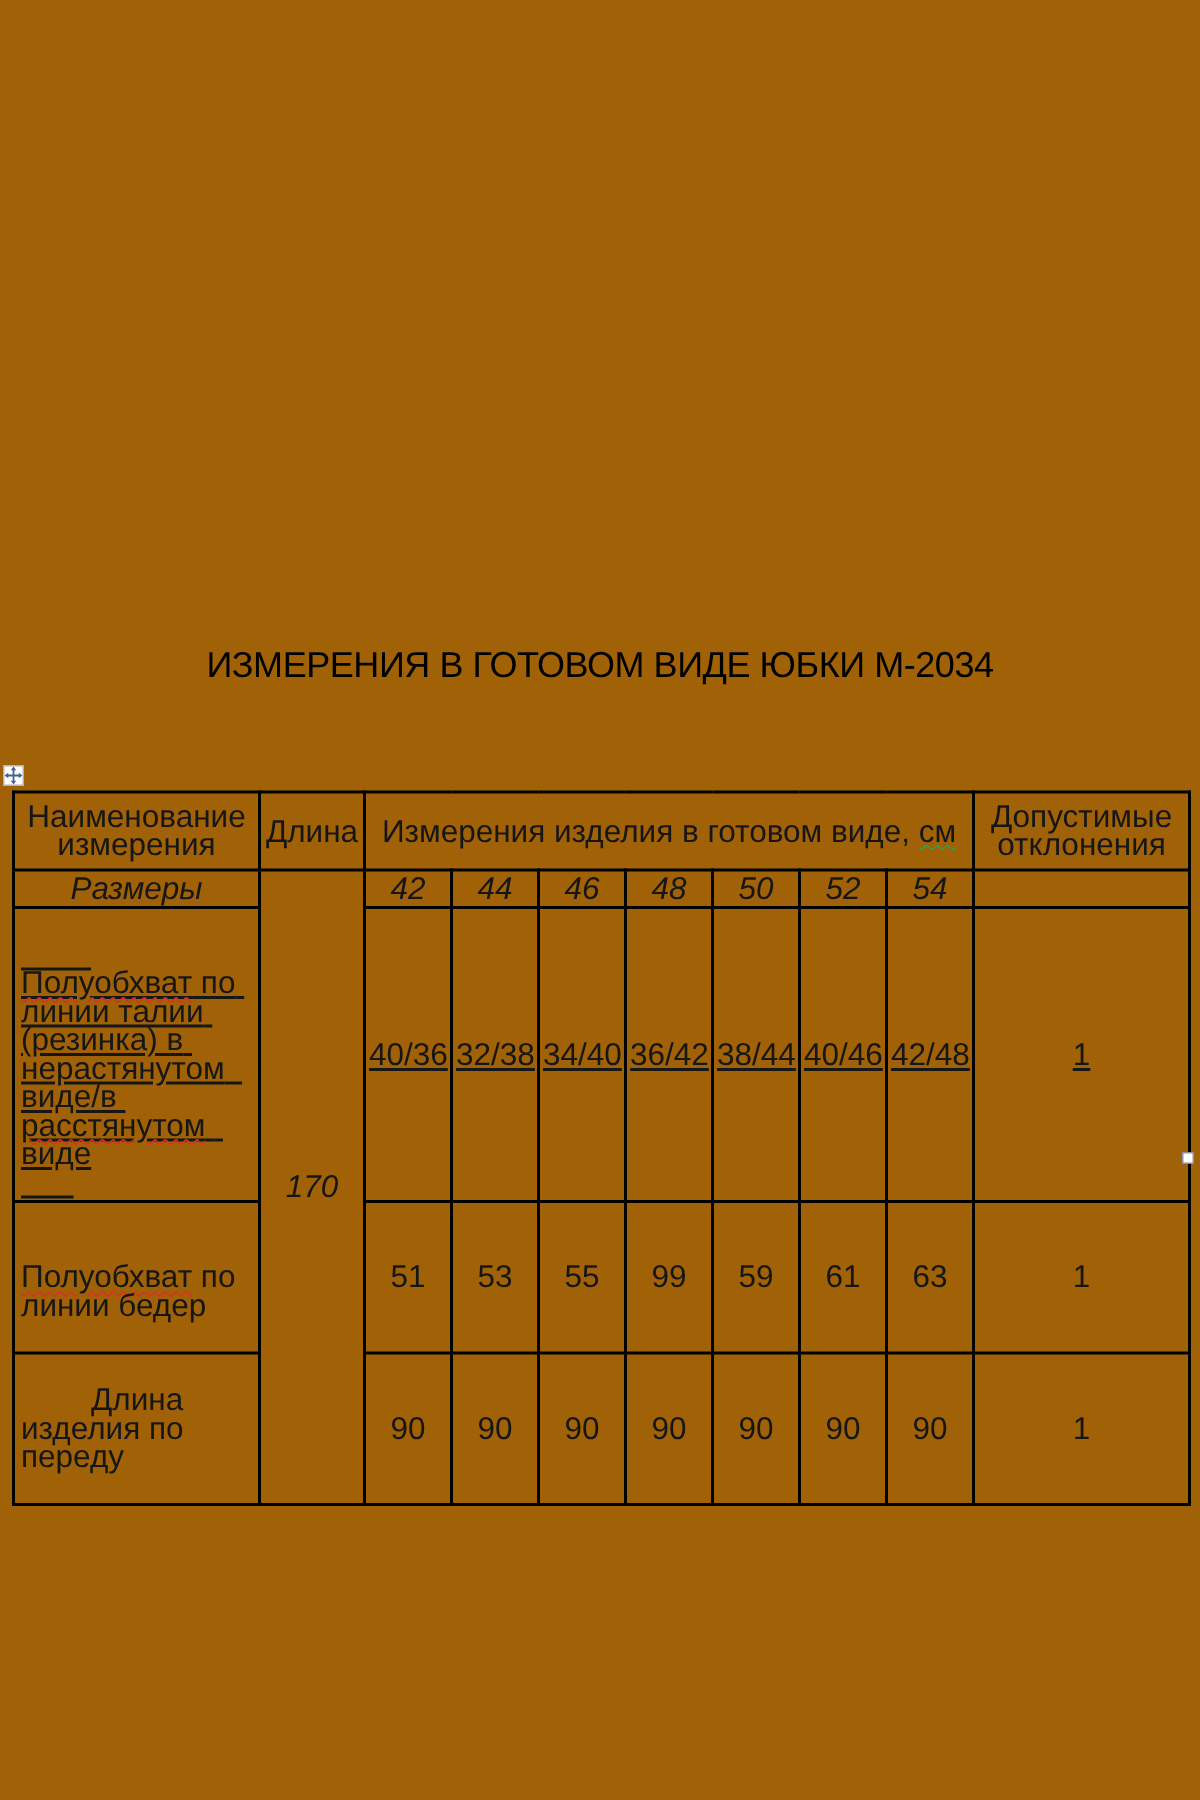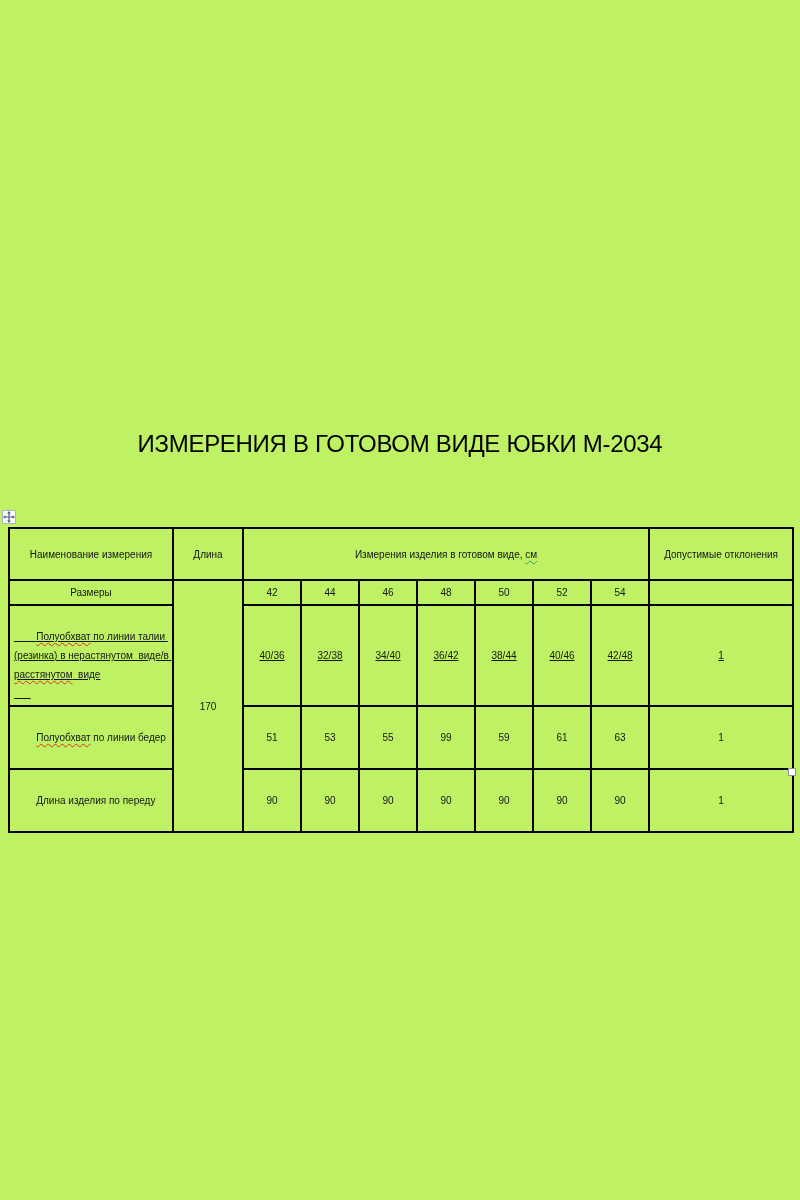--- a/index.html
+++ b/index.html
@@ -7,21 +7,21 @@
   body {
     width: 800px; height: 1200px;
     font-family: "Liberation Sans", "DejaVu Sans", sans-serif;
     color: #1a1a1a;
     position: relative;
     overflow: hidden;
   }
   .page {
     position: absolute; left: 0; top: 0;
     width: 800px; height: 1200px;
-    background: #bef264;
+    background: #a16207;
   }
   .doc-title {
     position: absolute;
     left: 0; right: 0; top: 430px;
     text-align: center;
     font-size: 24px;
     font-weight: 400;
     letter-spacing: -0.3px;
     color: #000000;
     white-space: nowrap;
@@ -39,41 +39,41 @@
     position: absolute; left: 788px; top: 768px;
     width: 8px; height: 8px;
     border: 1px solid #8f949c;
     background: #ffffff;
   }
   table.meas {
     position: absolute; left: 8px; top: 527px;
     width: 784px;
     border-collapse: collapse;
     table-layout: fixed;
-    font-size: 10px;
+    font-size: 21px;
     color: #161616;
   }
   table.meas td, table.meas th {
     border: 2px solid #000000;
     font-weight: 400;
     vertical-align: middle;
     line-height: 19px;
     overflow: hidden;
   }
   table.meas th { text-align: center; padding: 2px 3px; }
   td.label {
     text-align: left;
     padding: 2px 2px 2px 4px;
     line-height: 18px;
     white-space: pre-wrap;
   }
   td.label-center { text-align: center; padding: 2px 3px; }
   td.num { text-align: center; padding: 1px 2px; }
   tr.r-head   { height: 52px; }
-  tr.r-sizes  { height: 16px; }
+  tr.r-sizes  { height: 16px; font-style: italic; }
   tr.r-waist  { height: 76px; text-decoration: underline; }
   tr.r-hips   { height: 50px; padding-left: 28px; }
   tr.r-length { height: 40px; }
   .sp-red {
     text-decoration-line: underline;
     text-decoration-style: wavy;
     text-decoration-color: #d93025;
     text-decoration-thickness: 1px;
     text-underline-offset: 2px;
   }

